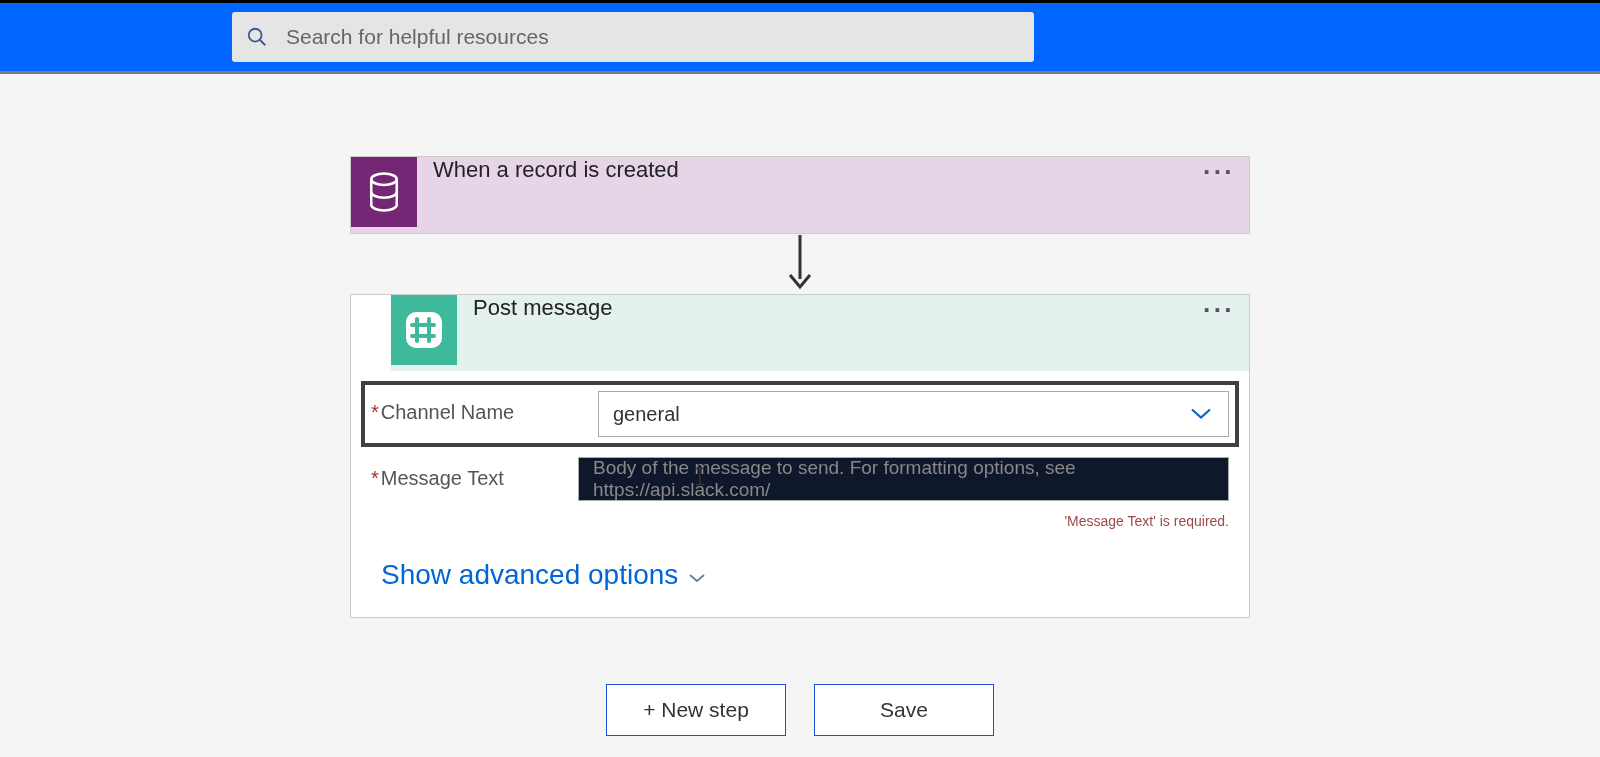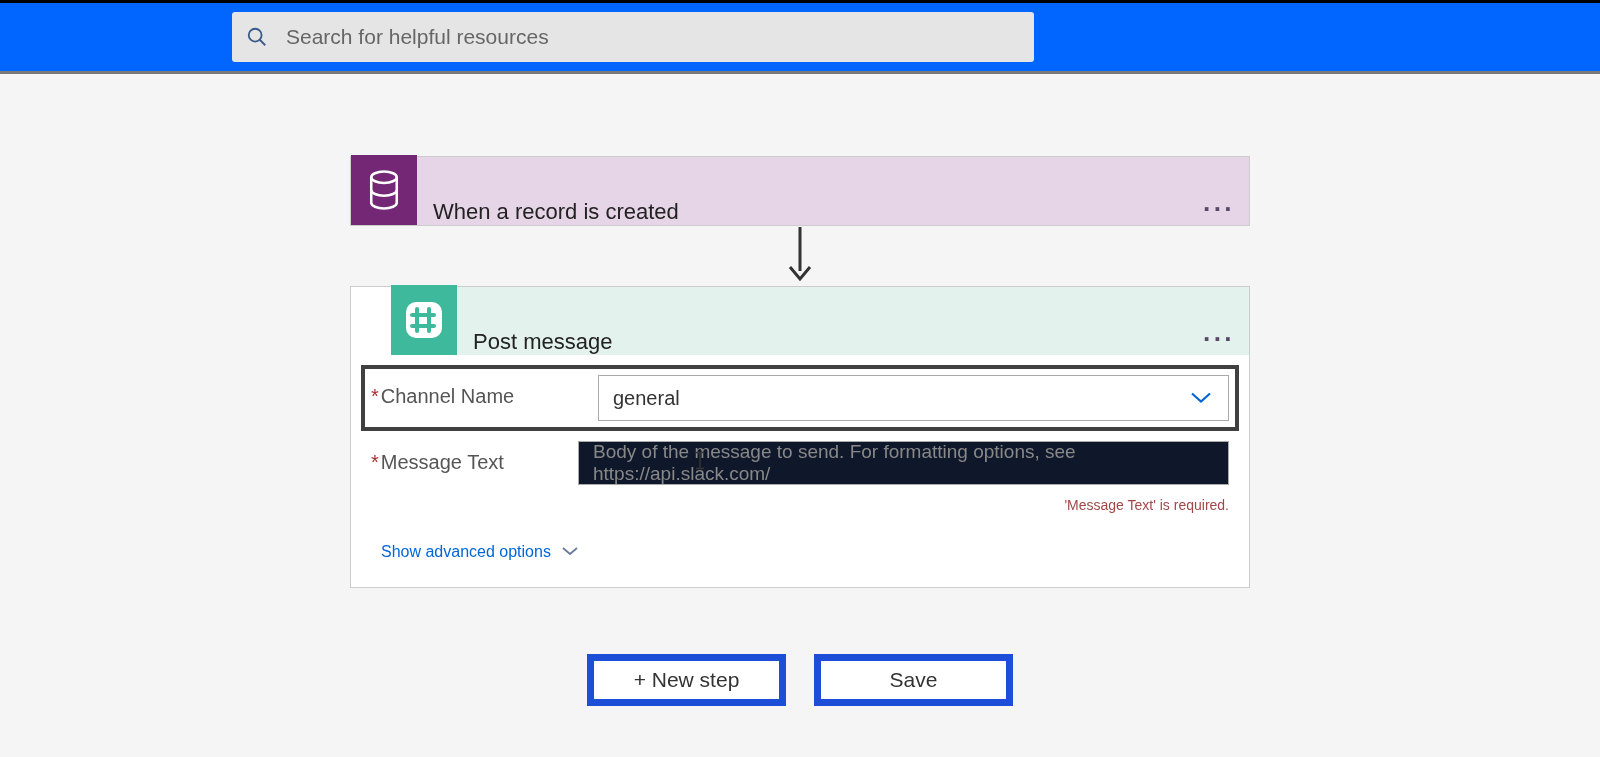--- a/index.html
+++ b/index.html
@@ -54,22 +54,22 @@
     width: 900px;
     border: 1px solid #ccc;
     background: #fff;
   }
 
   .trigger-card .card-header {
     background: #e6d5e6;
   }
   .card-header {
     display: flex;
-    align-items: flex-end;
-    height: 68px;
+    align-items: flex-start;
+    height: 76px;
   }
   .card-icon-block {
     width: 66px;
     height: 70px;
     display: flex;
     align-items: center;
     justify-content: center;
     flex-shrink: 0;
   }
   .trigger-icon-block { background: #742774; }
@@ -179,38 +179,38 @@
     margin-top: 12px;
     padding-left: 2px;
     text-align: right;
   }
 
   .advanced-row {
     padding: 24px 20px 0 20px;
   }
   .advanced-link {
     color: #0066d6;
-    font-size: 16px;
+    font-size: 28px;
     cursor: pointer;
     display: inline-flex;
     align-items: center;
     gap: 10px;
     text-align: center;
   }
 
   .footer-buttons {
     margin-top: 66px;
     display: flex;
     gap: 28px;
     justify-content: center;
   }
   .btn {
-    border: 7px solid #1d4ed8;
+    border: 1px solid #1d4ed8;
     background: #fff;
-    width: 199px;
+    width: 180px;
     height: 52px;
     font-size: 21px;
     color: #333;
     cursor: pointer;
     display: flex;
     align-items: center;
     justify-content: center;
   }
 </style>
 </head>

